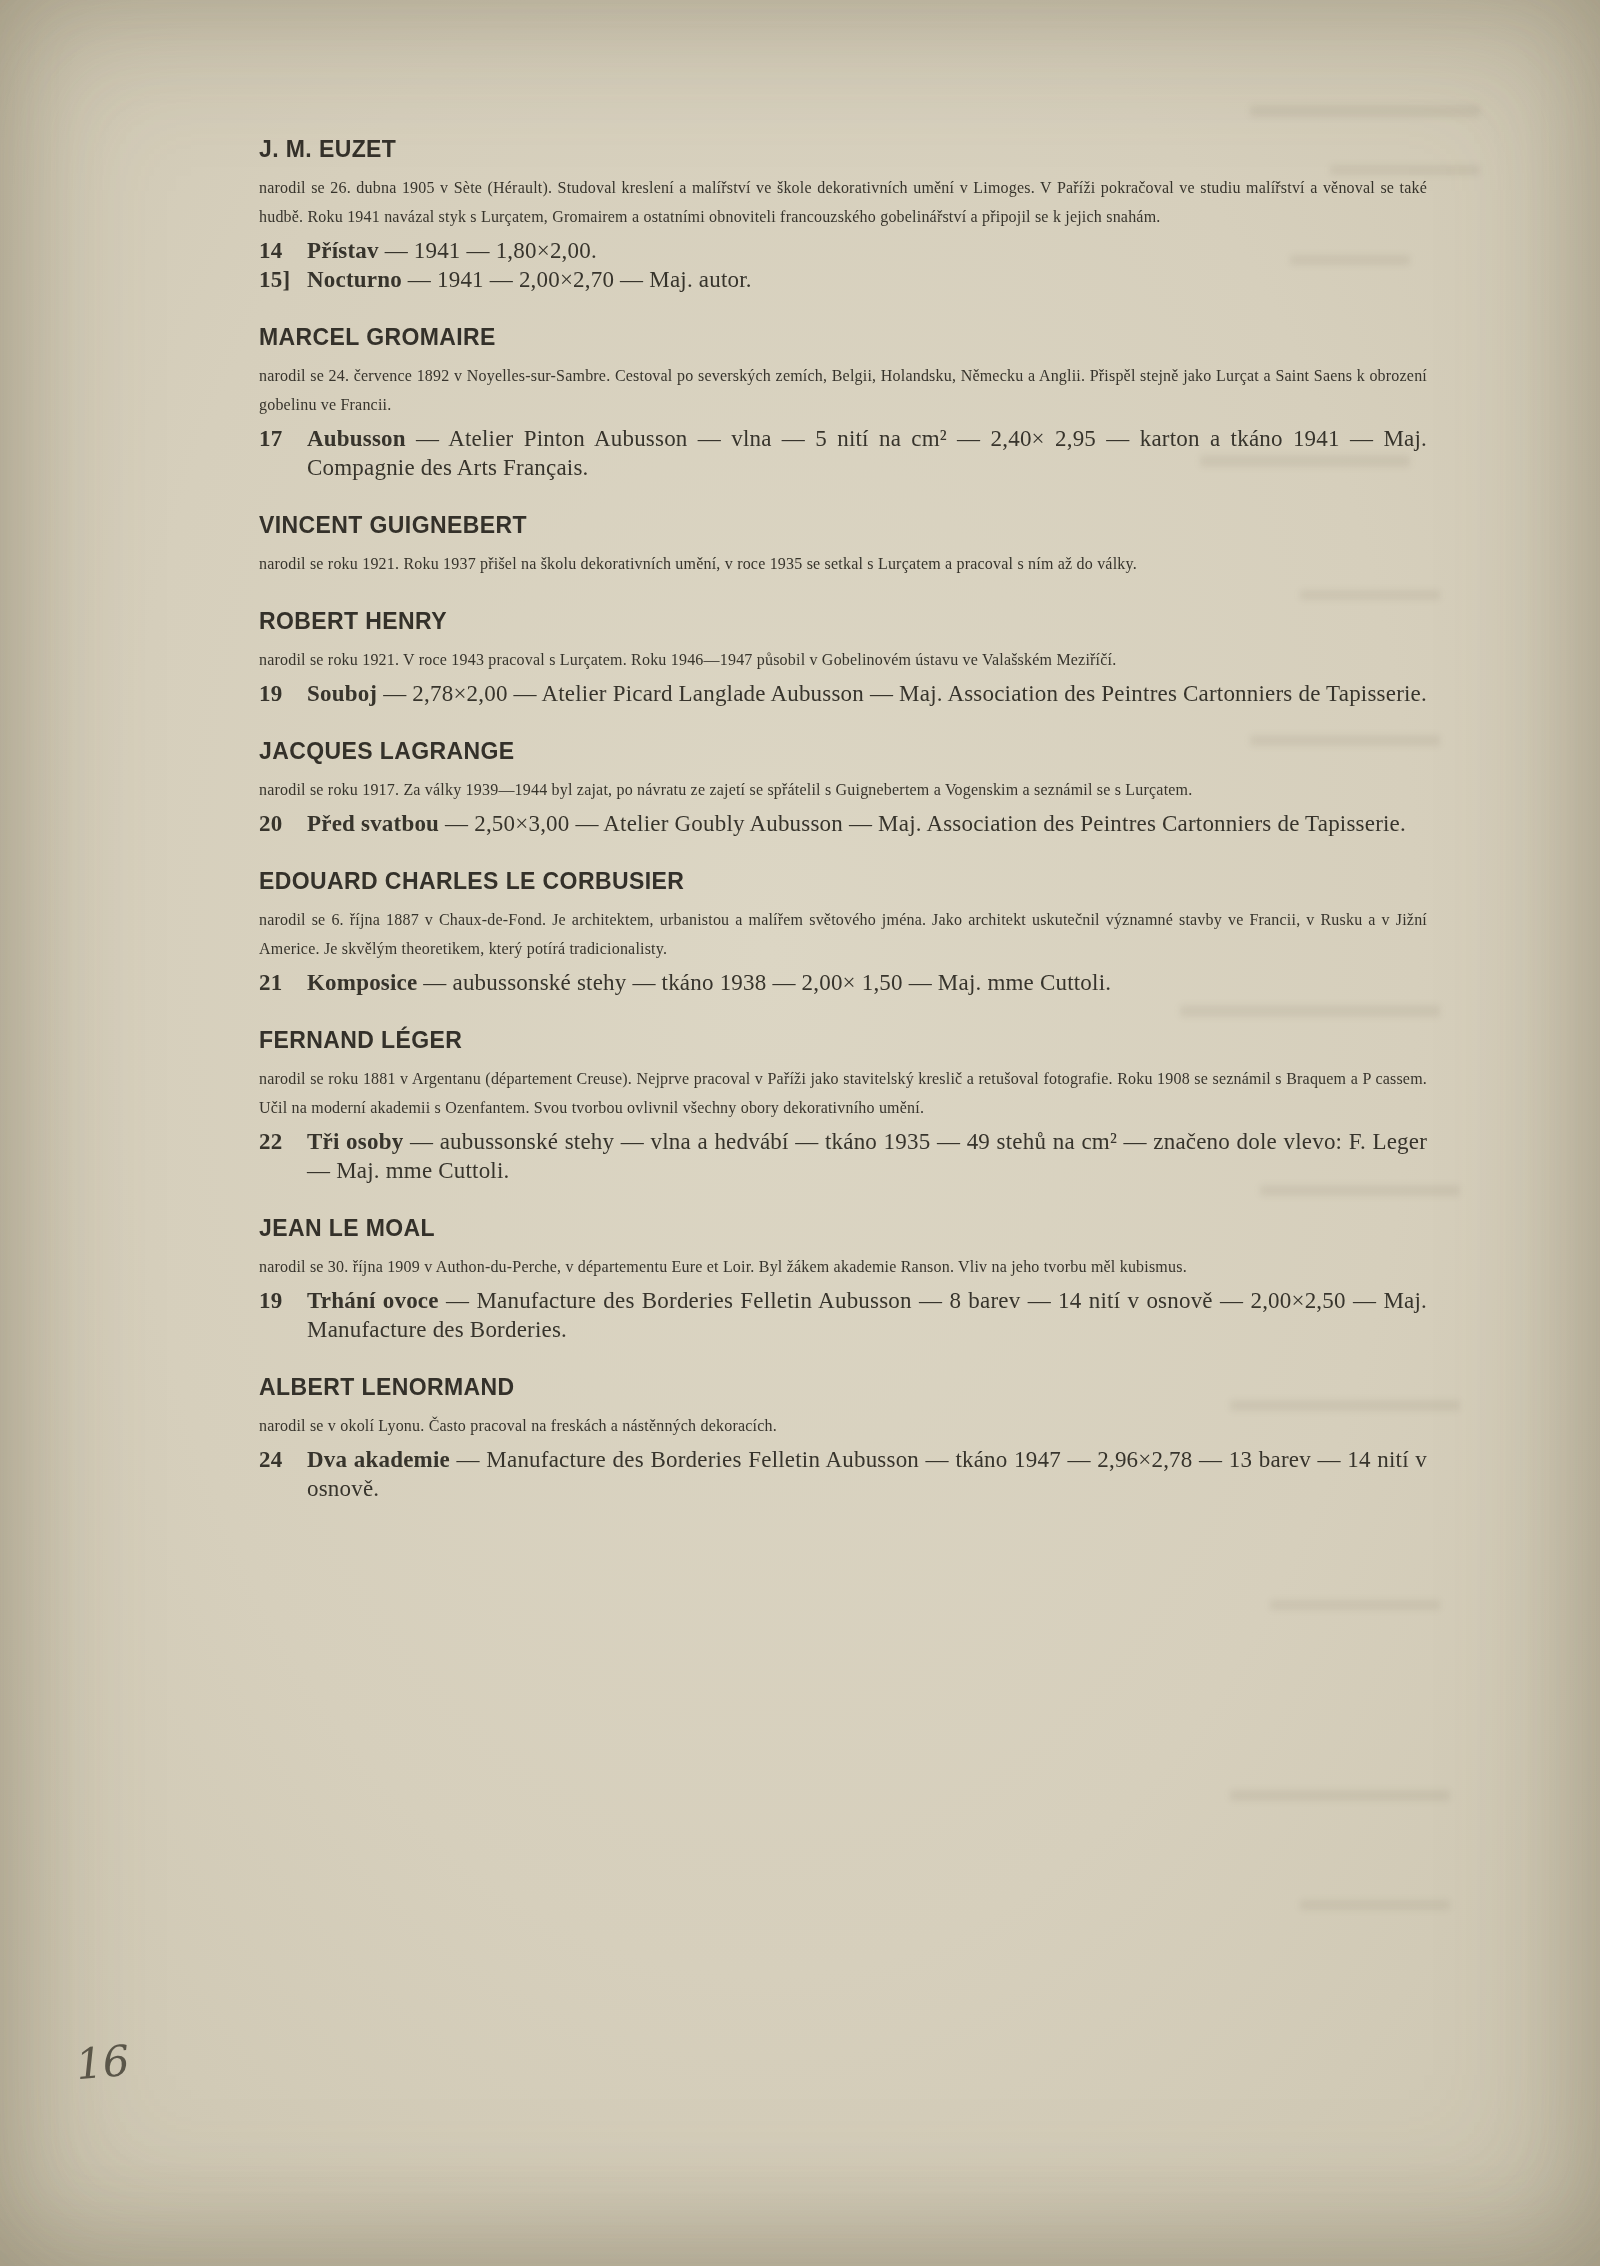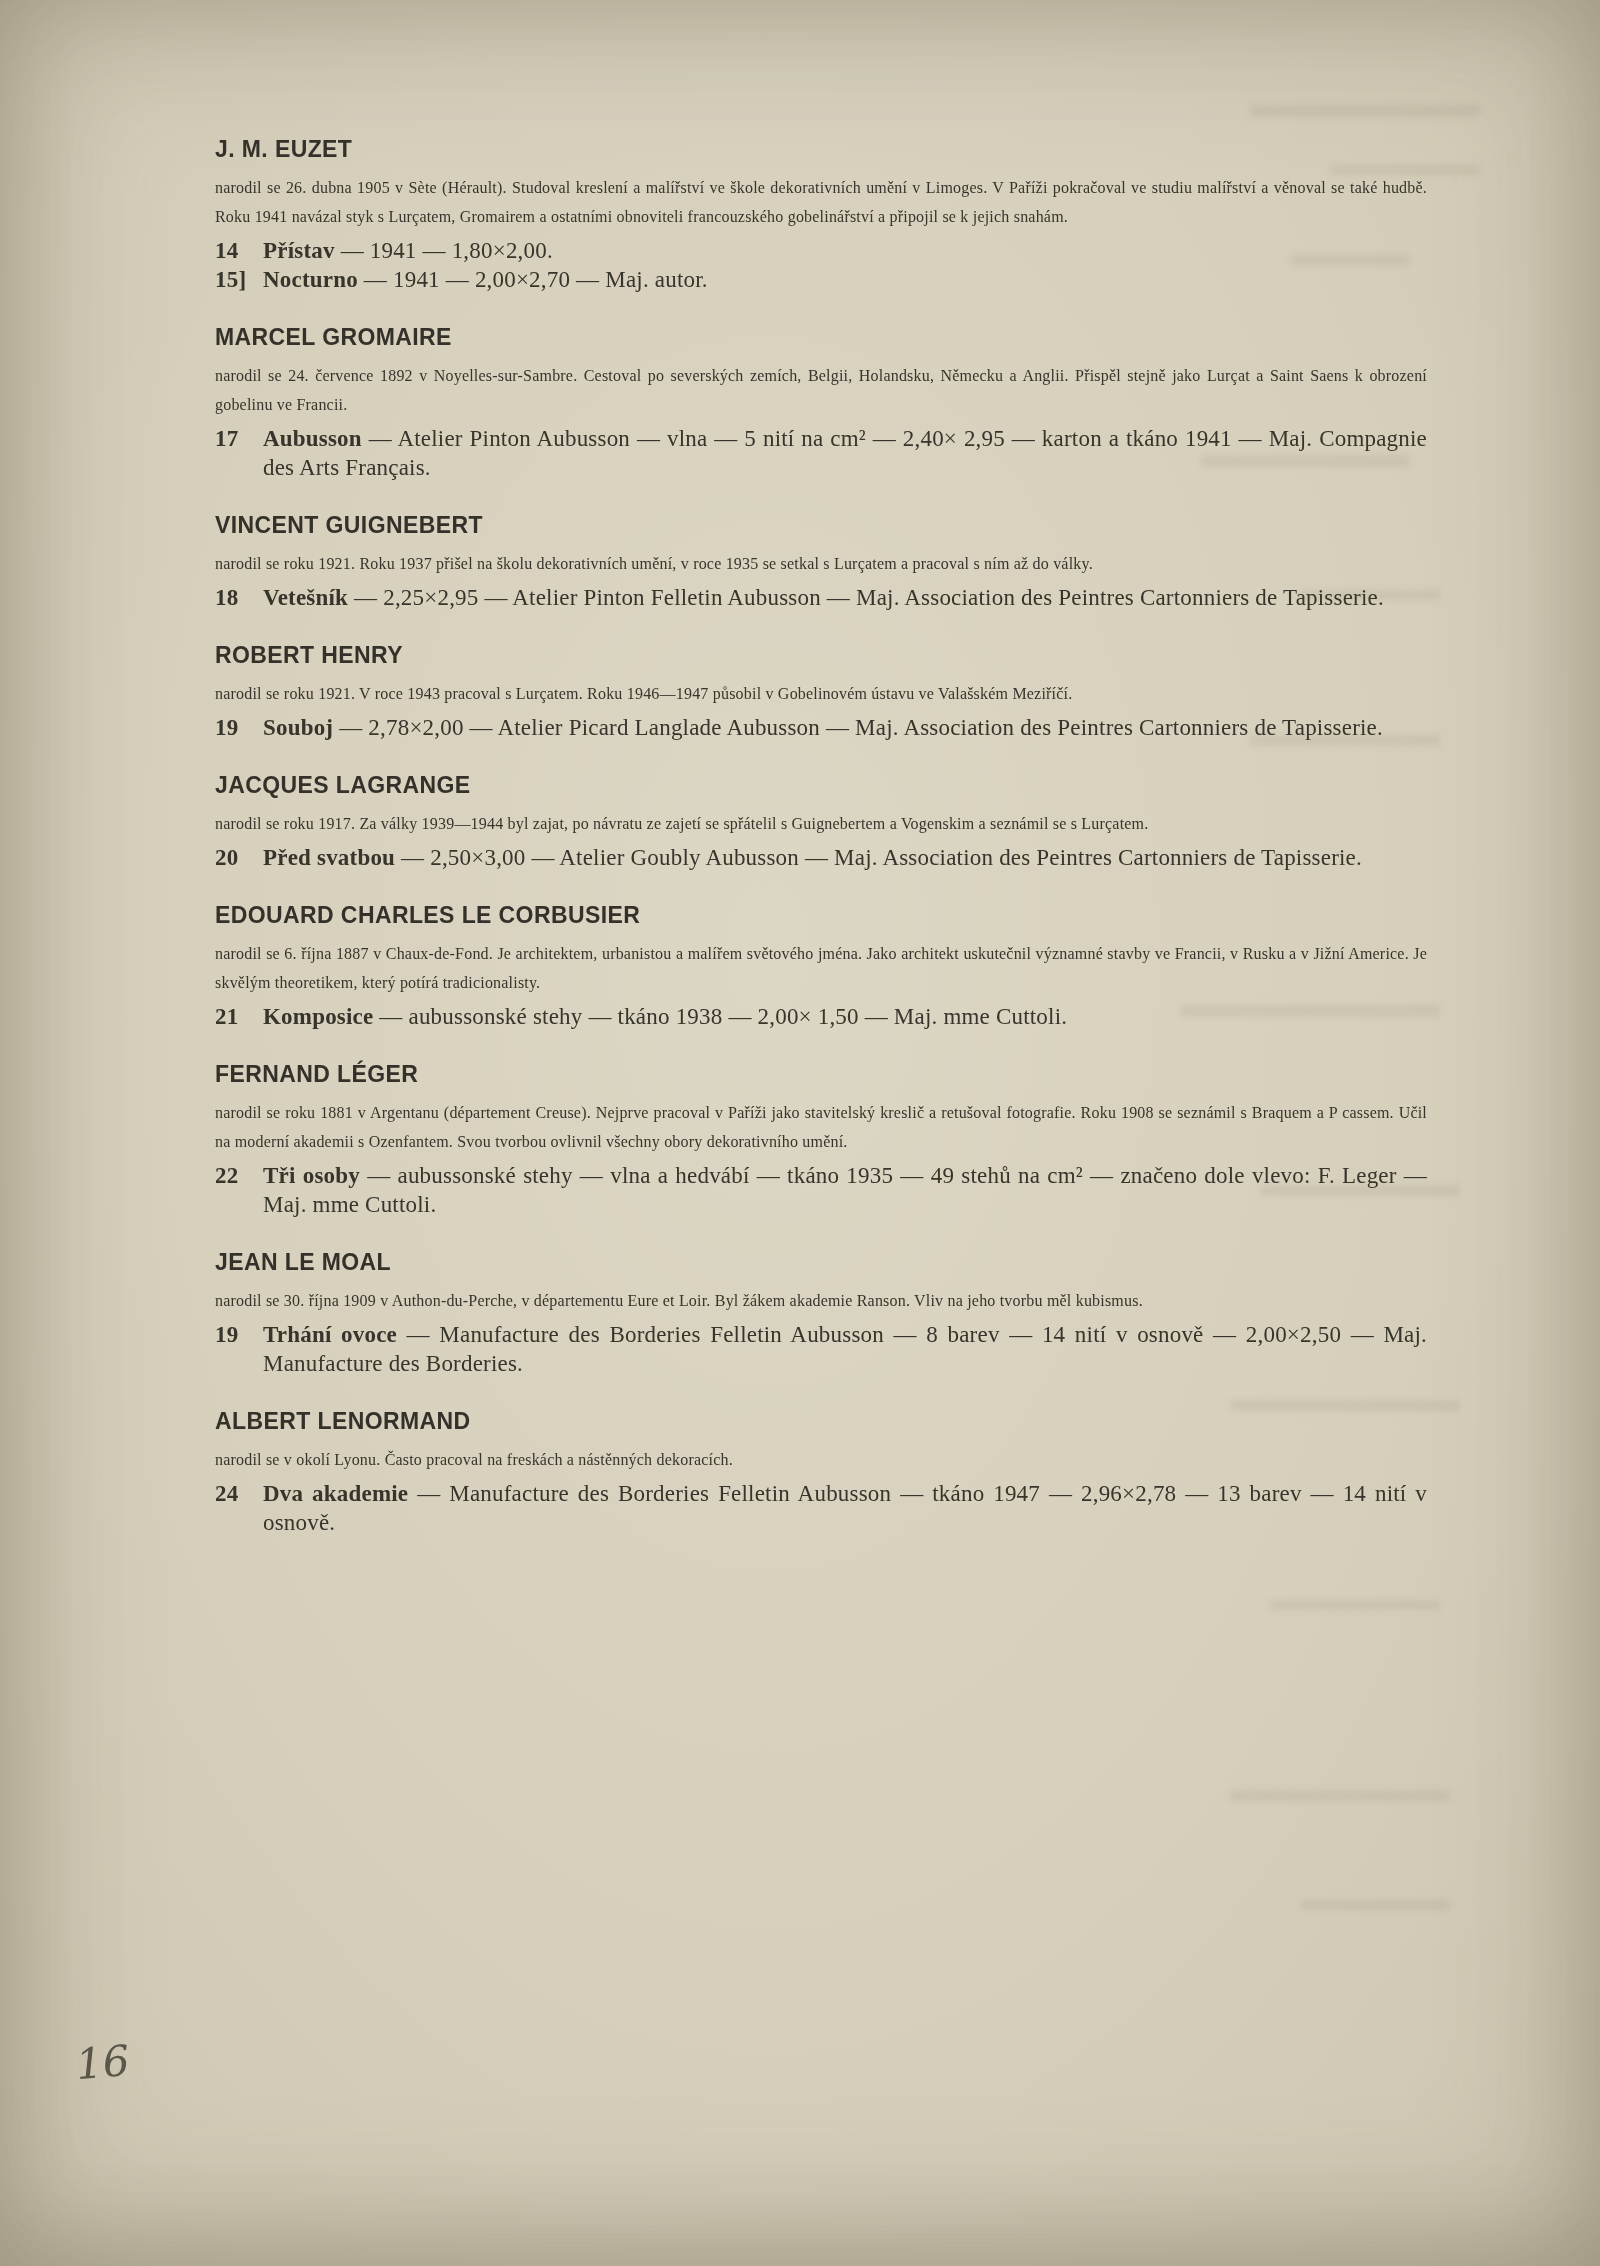--- a/index.html
+++ b/index.html
@@ -17,21 +17,21 @@
   .paper-edge {
     position: absolute; inset: 0;
     box-shadow: inset 0 0 120px rgba(105, 95, 70, 0.22), inset 0 -30px 80px rgba(105, 95, 70, 0.12);
     pointer-events: none;
   }
   .content {
     position: absolute;
     left: 215px; top: 136px;
     width: 1212px;
   }
-  .entry { margin-bottom: 30px; }
+  .entry { margin-bottom: 30px; margin-left: 44px; }
   .artist-heading {
     font-family: "Liberation Sans", "DejaVu Sans", sans-serif;
     font-size: 23px;
     font-weight: 700;
     letter-spacing: 0.4px;
     color: #34312a;
     margin-bottom: 10px;
   }
   .bio {
     font-size: 16px;
@@ -103,21 +103,20 @@
 
   <section class="entry">
     <h2 class="artist-heading">MARCEL GROMAIRE</h2>
     <p class="bio">narodil se 24. července 1892 v Noyelles-sur-Sambre. Cestoval po severských zemích, Belgii, Holandsku, Německu a Anglii. Přispěl stejně jako Lurçat a Saint Saens k obrození gobelinu ve Francii.</p>
     <p class="work"><span class="num">17</span><span class="title">Aubusson</span> <span class="details">— Atelier Pinton Aubusson — vlna — 5 nití na cm² — 2,40× 2,95 — karton a tkáno 1941 — Maj. Compagnie des Arts Français.</span></p>
   </section>
 
   <section class="entry">
     <h2 class="artist-heading">VINCENT GUIGNEBERT</h2>
     <p class="bio">narodil se roku 1921. Roku 1937 přišel na školu dekorativních umění, v roce 1935 se setkal s Lurçatem a pracoval s ním až do války.</p>
-    <p class="work"><span class="num">18</span><span class="title">Vetešník</span> <span class="details">— 2,25×2,95 — Atelier Pinton Felletin Aubusson — Maj. Association des Peintres Cartonniers de Tapisserie.</span></p>
   </section>
 
   <section class="entry">
     <h2 class="artist-heading">ROBERT HENRY</h2>
     <p class="bio">narodil se roku 1921. V roce 1943 pracoval s Lurçatem. Roku 1946—1947 působil v Gobelinovém ústavu ve Valašském Meziříčí.</p>
     <p class="work"><span class="num">19</span><span class="title">Souboj</span> <span class="details">— 2,78×2,00 — Atelier Picard Langlade Aubusson — Maj. Association des Peintres Cartonniers de Tapisserie.</span></p>
   </section>
 
   <section class="entry">
     <h2 class="artist-heading">JACQUES LAGRANGE</h2>

